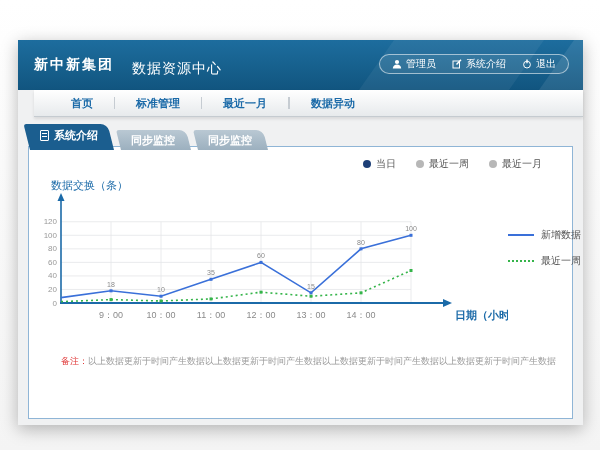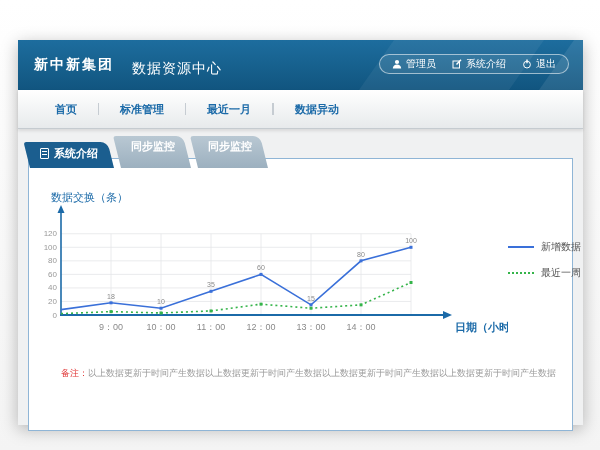--- a/index.html
+++ b/index.html
@@ -19,35 +19,35 @@
   .logo-en { font-size:17px; font-weight:bold; letter-spacing:.5px; }
   .logo-cn { font-size:14px; font-weight:bold; letter-spacing:2px; }
   .app-title { color:#fff; font-size:14px; margin-left:18px; margin-top:8px; letter-spacing:1px; }
   .user-pill { position:absolute; right:14px; top:14px; height:20px;
     border:1px solid rgba(255,255,255,.55); border-radius:12px; background:rgba(255,255,255,.07);
     display:flex; align-items:center; padding:0 12px; gap:16px; }
   .user-item { color:#fff; font-size:10px; display:flex; align-items:center; gap:4px; cursor:pointer; white-space:nowrap; }
   .uicon { width:10px; height:10px; display:block; }
 
   
-  .nav { height:39px; background:linear-gradient(180deg,#ffffff 0%,#e7eaec 100%);
+  .nav { height:27px; background:linear-gradient(180deg,#ffffff 0%,#e7eaec 100%);
     border-bottom:1px solid #c5cbd0; box-shadow:0 2px 3px rgba(0,0,0,.10);
-    display:flex; align-items:center; padding-left:16px; position:relative; z-index:3; }
+    display:flex; align-items:center; padding-left:16px; position:relative; z-index:3;margin-left:16px; }
   .nav-item { color:#1b6aa8; font-size:11px; font-weight:bold; padding:0 21px; cursor:pointer; white-space:nowrap; }
   .nav-sep { width:1px; height:12px; background:#c6ccd2; }
 
   
   .content { position:relative; height:307px; }
   .tabs { position:absolute; top:7px; left:12px; display:flex; align-items:flex-end; z-index:2; }
   .tab { position:relative; height:26px; line-height:22px; margin-right:7px; padding:0 16px 0 10px;
     font-size:11px; font-weight:bold; color:#fff; cursor:pointer; white-space:nowrap; }
   .tab-bg { position:absolute; inset:0; transform:skewX(14deg); transform-origin:bottom left;
     border-radius:3px 7px 0 0; }
   .tab.active .tab-bg { background:#1b5e8f; }
-  .tab.inactive { height:32px; line-height:20px; }
+  .tab.inactive { height:20px; line-height:20px; }
   .tab.inactive .tab-bg { background:linear-gradient(180deg,#b9c8d3 0%,#9cb0bf 100%); }
   .tab-inner { position:relative; display:flex; align-items:center; gap:5px; }
   .doc-icon { width:9px; height:11px; border:1px solid #fff; border-radius:1px; position:relative; background:transparent; }
   .doc-icon::before { content:""; position:absolute; left:1px; top:2px; width:5px; height:1px; background:#fff;
     box-shadow:0 3px 0 #fff; }
   .panel { position:absolute; left:10px; right:10px; top:29px; bottom:5px;
     background:#fff; border:1px solid #8fb5d6; }
 
   
   .radio-row { position:absolute; top:10px; right:30px; display:flex; gap:20px; align-items:center; }
@@ -137,20 +137,34 @@
         <div class="tab inactive">
           <div class="tab-bg"></div>
           <div class="tab-inner">
               <span>同步监控</span>
             </div>
         </div>
       </div>
 
       <div class="panel">
 
+        <div class="radio-row">
+          <div class="radio">
+            <span class="dot sel"></span>
+            <span>当日</span>
+          </div>
+          <div class="radio">
+            <span class="dot"></span>
+            <span>最近一周</span>
+          </div>
+          <div class="radio">
+            <span class="dot"></span>
+            <span>最近一月</span>
+          </div>
+        </div>
 
         <div class="chart-title">数据交换（条）</div>
 
         <div class="chart-row">
           <svg class="chart" viewBox="0 0 465 150">
               <text x="14" y="120.5" text-anchor="end" font-size="8" fill="#999">0</text>
               <line x1="18" y1="104.46153846153845" x2="368" y2="104.46153846153845" stroke="#e4e6e8" stroke-width="0.8"></line>
               <text x="14" y="106.96153846153845" text-anchor="end" font-size="8" fill="#999">20</text>
               <line x1="18" y1="90.92307692307692" x2="368" y2="90.92307692307692" stroke="#e4e6e8" stroke-width="0.8"></line>
               <text x="14" y="93.42307692307692" text-anchor="end" font-size="8" fill="#999">40</text>

